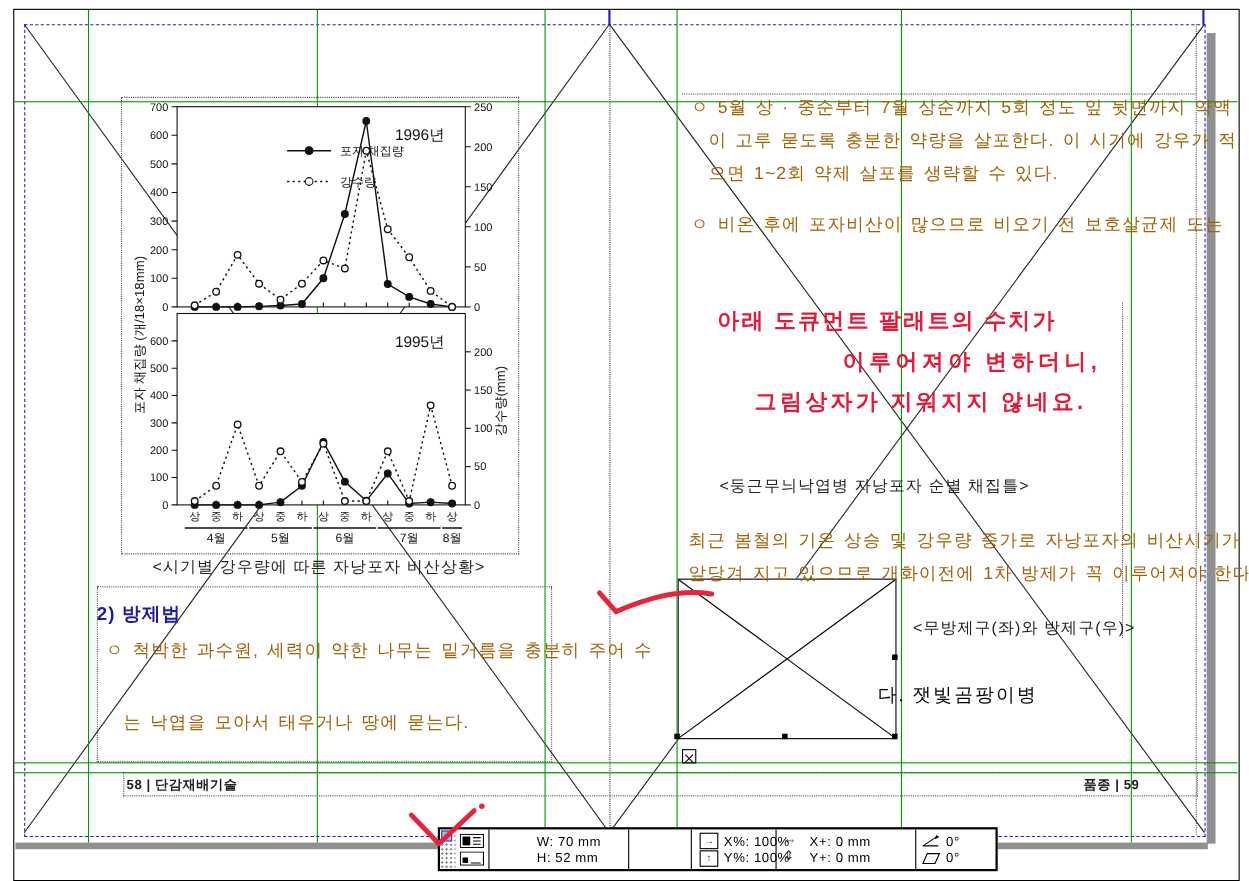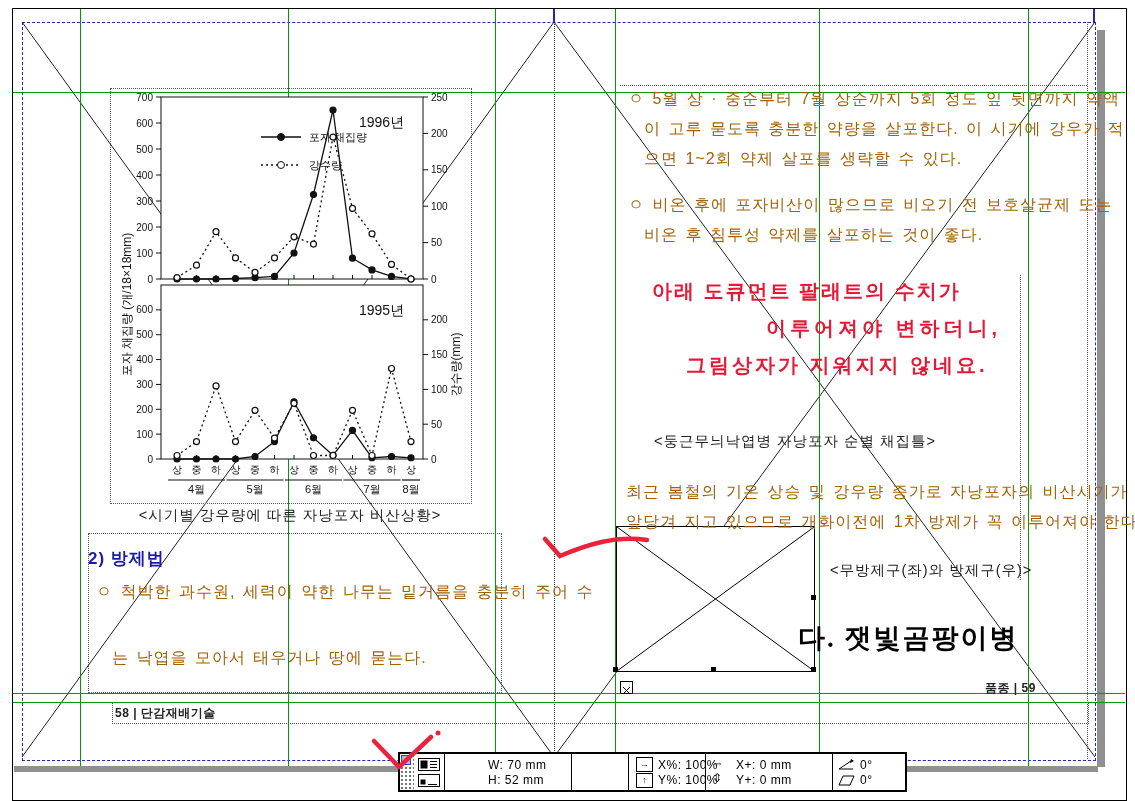--- a/index.html
+++ b/index.html
@@ -16,21 +16,21 @@
   .gh{height:1px;left:13px;width:1112px;background:#009b00;z-index:5}
   .bigx,.redink{left:0;top:0;z-index:4;pointer-events:none}
   .redink{z-index:60}
   .chartwrap{left:110px;top:88px;width:360px;height:414px;border:1px dotted #555;z-index:10;background:transparent}
   .vlabel{z-index:11;font-size:12px;color:#111;text-align:center;transform:rotate(-90deg);white-space:nowrap}
   .bl{height:30px;line-height:30px;font-size:16px;letter-spacing:1px;word-spacing:2px;white-space:nowrap;color:#a16207}
   .ind{padding-left:16px}
   .txtblock{z-index:20}
   .cap{font-size:14.5px;letter-spacing:1px;color:#222;z-index:20;white-space:nowrap}
   .h1{font-size:17px;font-weight:bold;letter-spacing:1px;color:#1c1ca8;z-index:20;white-space:nowrap}
-  .h2{font-size:27px;font-weight:bold;font-family:"Liberation Serif","DejaVu Serif",serif;letter-spacing:2px;color:#000;z-index:20;white-space:nowrap}
+  .h2{font-size:17px;font-weight:normal;font-family:"Liberation Serif","DejaVu Serif",serif;letter-spacing:2px;color:#000;z-index:20;white-space:nowrap}
   .rednote{color:#e51937;font-weight:bold;font-size:20px;white-space:nowrap;z-index:20}
   .foot{font-size:12px;font-weight:bold;letter-spacing:0.5px;color:#222;z-index:20;white-space:nowrap}
   .picbox{left:616px;top:526px;width:197px;height:144px;background:#fff;border:1px solid #000;z-index:15}
   .handle{width:5px;height:5px;background:#000;z-index:16}
   .boxmark{left:620px;top:681px;width:11px;height:11px;border:1px solid #000;z-index:15}
   .palette{left:398px;top:752px;width:509px;height:40px;background:#fff;border:2px solid #000;box-sizing:border-box;z-index:30}
   .phandle{left:0;top:0;width:14px;height:36px;background-image:radial-gradient(#777 0.8px,transparent 0.9px);background-size:4px 4px}
   .pdiv{width:1px;top:0;height:36px;background:#000;position:absolute}
   .ptxt{position:absolute;font-size:12px;line-height:14px;letter-spacing:0.5px;color:#000;white-space:nowrap}
   .abox{position:absolute;width:15px;height:13px;border:1px solid #000;font-size:9px;line-height:13px;text-align:center}
@@ -256,21 +256,20 @@
 </div>
 <div class="abs foot" style="left:115px;top:705px">58 | 단감재배기술</div>
 
 <div class="abs txtblock" style="left:628px;top:84px">
   <div class="bl">ㅇ 5월 상 · 중순부터 7월 상순까지 5회 정도 잎 뒷면까지 약액</div>
   <div class="bl ind">이 고루 묻도록 충분한 약량을 살포한다. 이 시기에 강우가 적</div>
   <div class="bl ind">으면 1~2회 약제 살포를 생략할 수 있다.</div>
 </div>
 <div class="abs txtblock" style="left:628px;top:190px">
   <div class="bl">ㅇ 비온 후에 포자비산이 많으므로 비오기 전 보호살균제 또는</div>
-  <div class="bl ind">비온 후 침투성 약제를 살포하는 것이 좋다.</div>
 </div>
 
 <div class="abs rednote" style="left:652px;top:278px;letter-spacing:2px">아래 도큐먼트 팔래트의 수치가</div>
 <div class="abs rednote" style="left:766px;top:315px;letter-spacing:4px">이루어져야 변하더니,</div>
 <div class="abs rednote" style="left:686px;top:352px;letter-spacing:3px">그림상자가 지워지지 않네요.</div>
 
 <div class="abs cap" style="left:635px;top:432px;width:320px;text-align:center">&lt;둥근무늬낙엽병 자낭포자 순별 채집틀&gt;</div>
 
 <div class="abs txtblock" style="left:626px;top:477px">
   <div class="bl">최근 봄철의 기온 상승 및 강우량 증가로 자낭포자의 비산시기가</div>
@@ -289,21 +288,21 @@
 <div class="abs handle" style="left:811px;top:667px"></div>
 <div class="abs boxmark">
   <svg width="11" height="11">
       <line x1="2" y1="2" x2="9" y2="9" stroke="#000"></line>
       <line x1="9" y1="2" x2="2" y2="9" stroke="#000"></line>
     </svg>
 </div>
 
 <div class="abs cap" style="left:830px;top:561px">&lt;무방제구(좌)와 방제구(우)&gt;</div>
 <div class="abs h2" style="left:798px;top:620px">다. 잿빛곰팡이병</div>
-<div class="abs foot" style="left:985px;top:680px;width:100px">품종 | 59</div>
+<div class="abs foot" style="left:985px;top:705px;width:100px">품종 | 59</div>
 
 <div class="abs palette">
   <div class="abs phandle">
     <div style="position:absolute;left:1px;top:1px;width:10px;height:10px;background:#b0b6ea;border:1px solid #3344bb;box-sizing:border-box"></div>
   </div>
   <svg class="abs" style="left:18px;top:4px" width="22" height="13">
     <rect x="0.5" y="0.5" width="21" height="12" fill="none" stroke="#000"></rect>
     <rect x="2.5" y="2.5" width="7" height="8" fill="#000"></rect>
     <line x1="12" y1="3.5" x2="19" y2="3.5" stroke="#000"></line>
       <line x1="12" y1="6.5" x2="19" y2="6.5" stroke="#000"></line>

